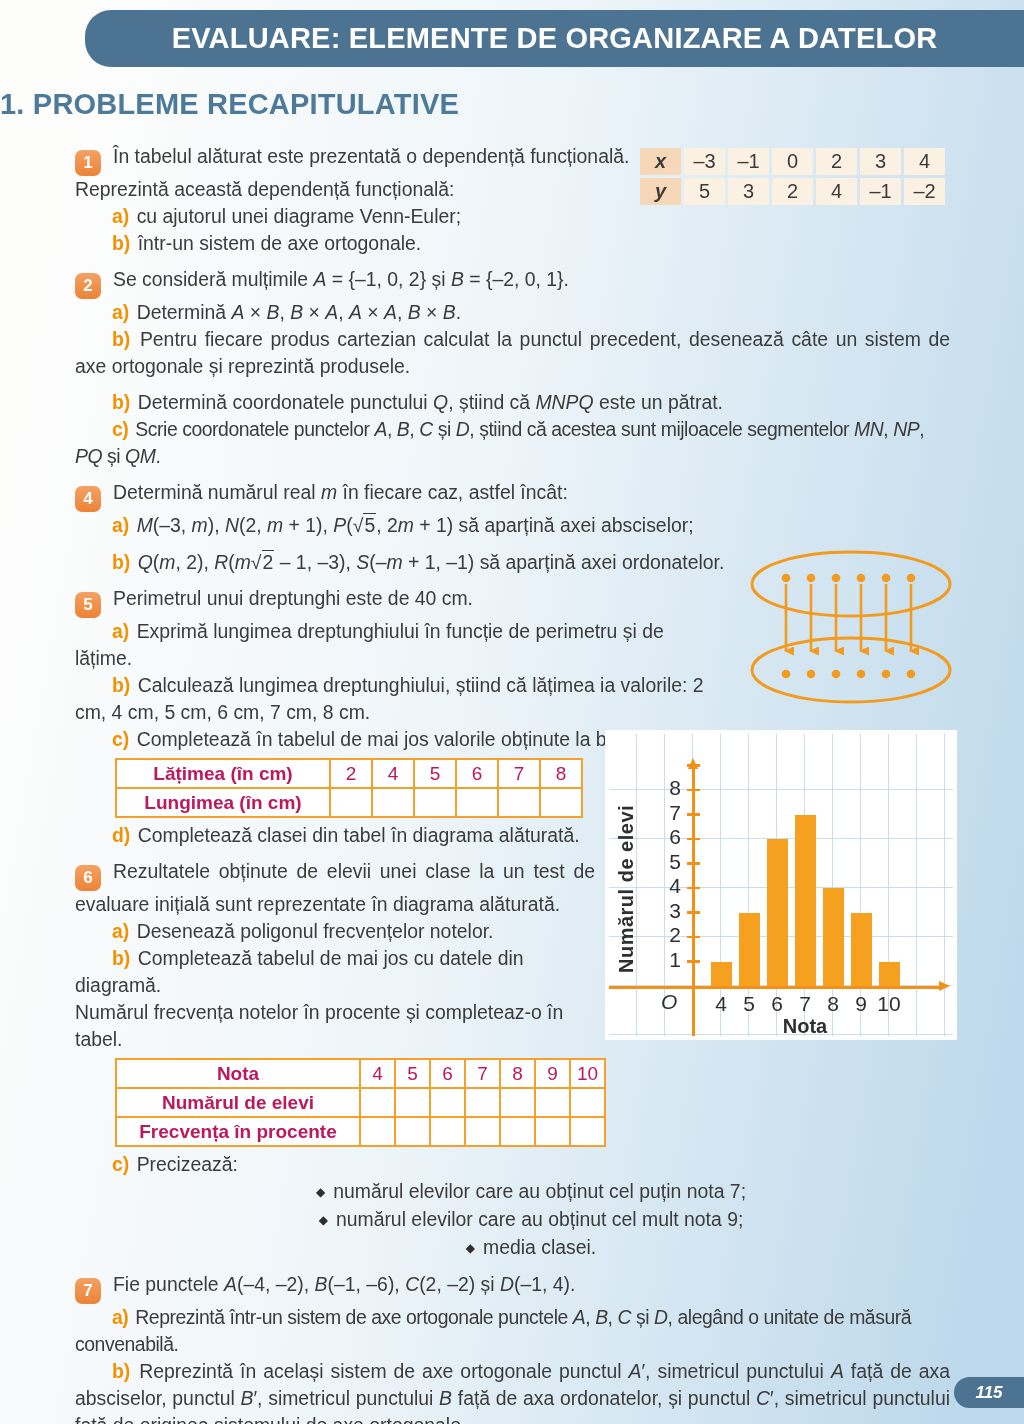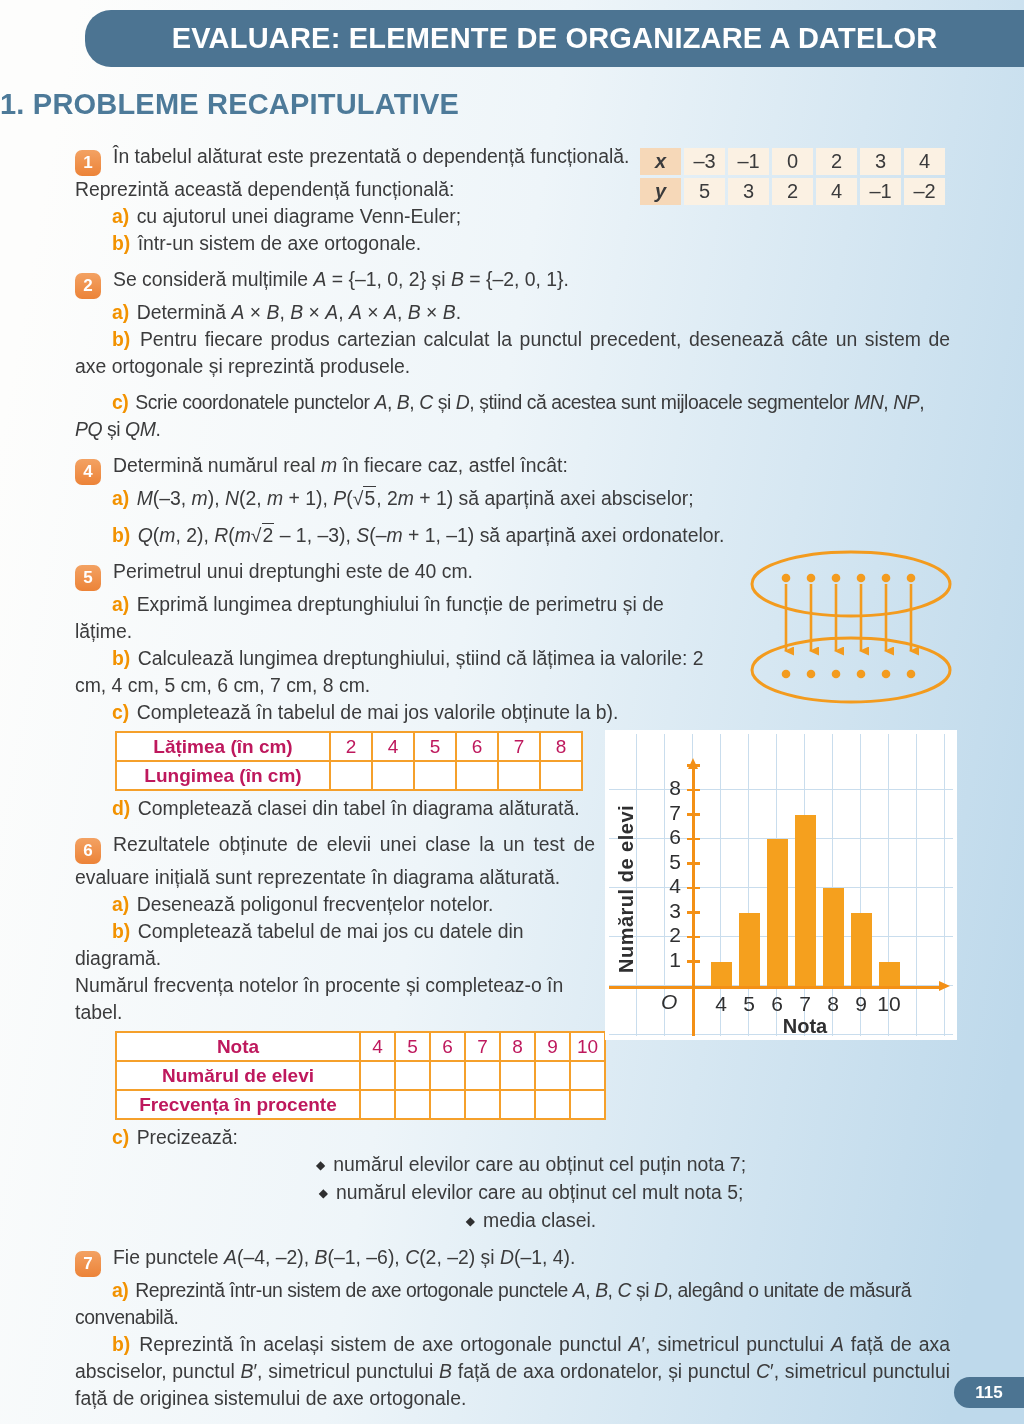--- a/index.html
+++ b/index.html
@@ -97,21 +97,21 @@
     position:absolute;left:4px;top:36px;height:238px;width:26px;
     writing-mode:vertical-rl;transform:rotate(180deg);
     display:flex;align-items:center;justify-content:center;
     font-weight:bold;font-size:20px;color:#2f2f30;letter-spacing:.5px;
   }
 
   .page-badge{
     position:absolute;right:0;top:1377px;width:70px;height:31px;
     background:#4c7492;border-radius:16px 0 0 16px;
     color:#fff;font-weight:bold;font-size:17px;
-    display:flex;align-items:center;justify-content:center;
+    display:flex;align-items:center;justify-content:center;font-style:italic;
   }
 </style>
 </head>
 <body>
 
 <div class="banner">
   <span>EVALUARE: ELEMENTE DE ORGANIZARE A DATELOR</span>
 </div>
 
 <div class="section-title">1. PROBLEME RECAPITULATIVE</div>
@@ -148,20 +148,21 @@
       </table>
   </div>
 
   <div class="prob">
     <p><span class="badge">2</span><span>Se consideră mulțimile <i>A</i> = {–1, 0, 2} și <i>B</i> = {–2, 0, 1}.</span></p>
     <p class="sub"><span class="lt">a)</span> <span>Determină <i>A</i> × <i>B</i>, <i>B</i> × <i>A</i>, <i>A</i> × <i>A</i>, <i>B</i> × <i>B</i>.</span></p>
     <p class="sub just"><span class="lt">b)</span> <span>Pentru fiecare produs cartezian calculat la punctul precedent, desenează câte un sistem de axe ortogonale și reprezintă produsele.</span></p>
   </div>
 
   <div class="prob">
+    <p class="sub"><span class="lt">b)</span> <span>Determină coordonatele punctului <i>Q</i>, știind că <i>MNPQ</i> este un pătrat.</span></p>
     <p class="sub tight"><span class="lt">c)</span> <span>Scrie coordonatele punctelor <i>A</i>, <i>B</i>, <i>C</i> și <i>D</i>, știind că acestea sunt mijloacele segmentelor <i>MN</i>, <i>NP</i>, <i>PQ</i> și <i>QM</i>.</span></p>
   </div>
 
   <div class="prob">
     <p><span class="badge">4</span><span>Determină numărul real <i>m</i> în fiecare caz, astfel încât:</span></p>
     <p class="sub gapb"><span class="lt">a)</span> <span><i>M</i>(–3, <i>m</i>), <i>N</i>(2, <i>m</i> + 1), <i>P</i>(√<span class="ovl">5</span>, 2<i>m</i> + 1) să aparțină axei absciselor;</span></p>
     <p class="sub" style="margin-top:10px"><span class="lt">b)</span> <span><i>Q</i>(<i>m</i>, 2), <i>R</i>(<i>m</i>√<span class="ovl">2</span> – 1, –3), <i>S</i>(–<i>m</i> + 1, –1) să aparțină axei ordonatelor.</span></p>
   </div>
 
   <div class="prob">
@@ -232,21 +233,21 @@
             <td class="val"></td>
             <td class="val"></td>
             <td class="val"></td>
             <td class="val"></td>
       </tr>
     </tbody>
       </table>
 
     <p class="sub"><span class="lt">c)</span> <span>Precizează:</span></p>
     <p class="bullet-line"><span class="diamond">◆</span><span>numărul elevilor care au obținut cel puțin nota 7;</span></p>
-    <p class="bullet-line"><span class="diamond">◆</span><span>numărul elevilor care au obținut cel mult nota 5;</span></p>
+    <p class="bullet-line"><span class="diamond">◆</span><span>numărul elevilor care au obținut cel mult nota 9;</span></p>
     <p class="bullet-line"><span class="diamond">◆</span><span>media clasei.</span></p>
   </div>
 
   <div class="prob">
     <p><span class="badge">7</span><span>Fie punctele <i>A</i>(–4, –2), <i>B</i>(–1, –6), <i>C</i>(2, –2) și <i>D</i>(–1, 4).</span></p>
     <p class="sub tight"><span class="lt">a)</span> <span>Reprezintă într-un sistem de axe ortogonale punctele <i>A</i>, <i>B</i>, <i>C</i> și <i>D</i>, alegând o unitate de măsură convenabilă.</span></p>
     <p class="sub just"><span class="lt">b)</span> <span>Reprezintă în același sistem de axe ortogonale punctul <i>A</i>′, simetricul punctului <i>A</i> față de axa absciselor, punctul <i>B</i>′, simetricul punctului <i>B</i> față de axa ordonatelor, și punctul <i>C</i>′, simetricul punctului  față de originea sistemului de axe ortogonale.</span></p>
 
   </div>
 

